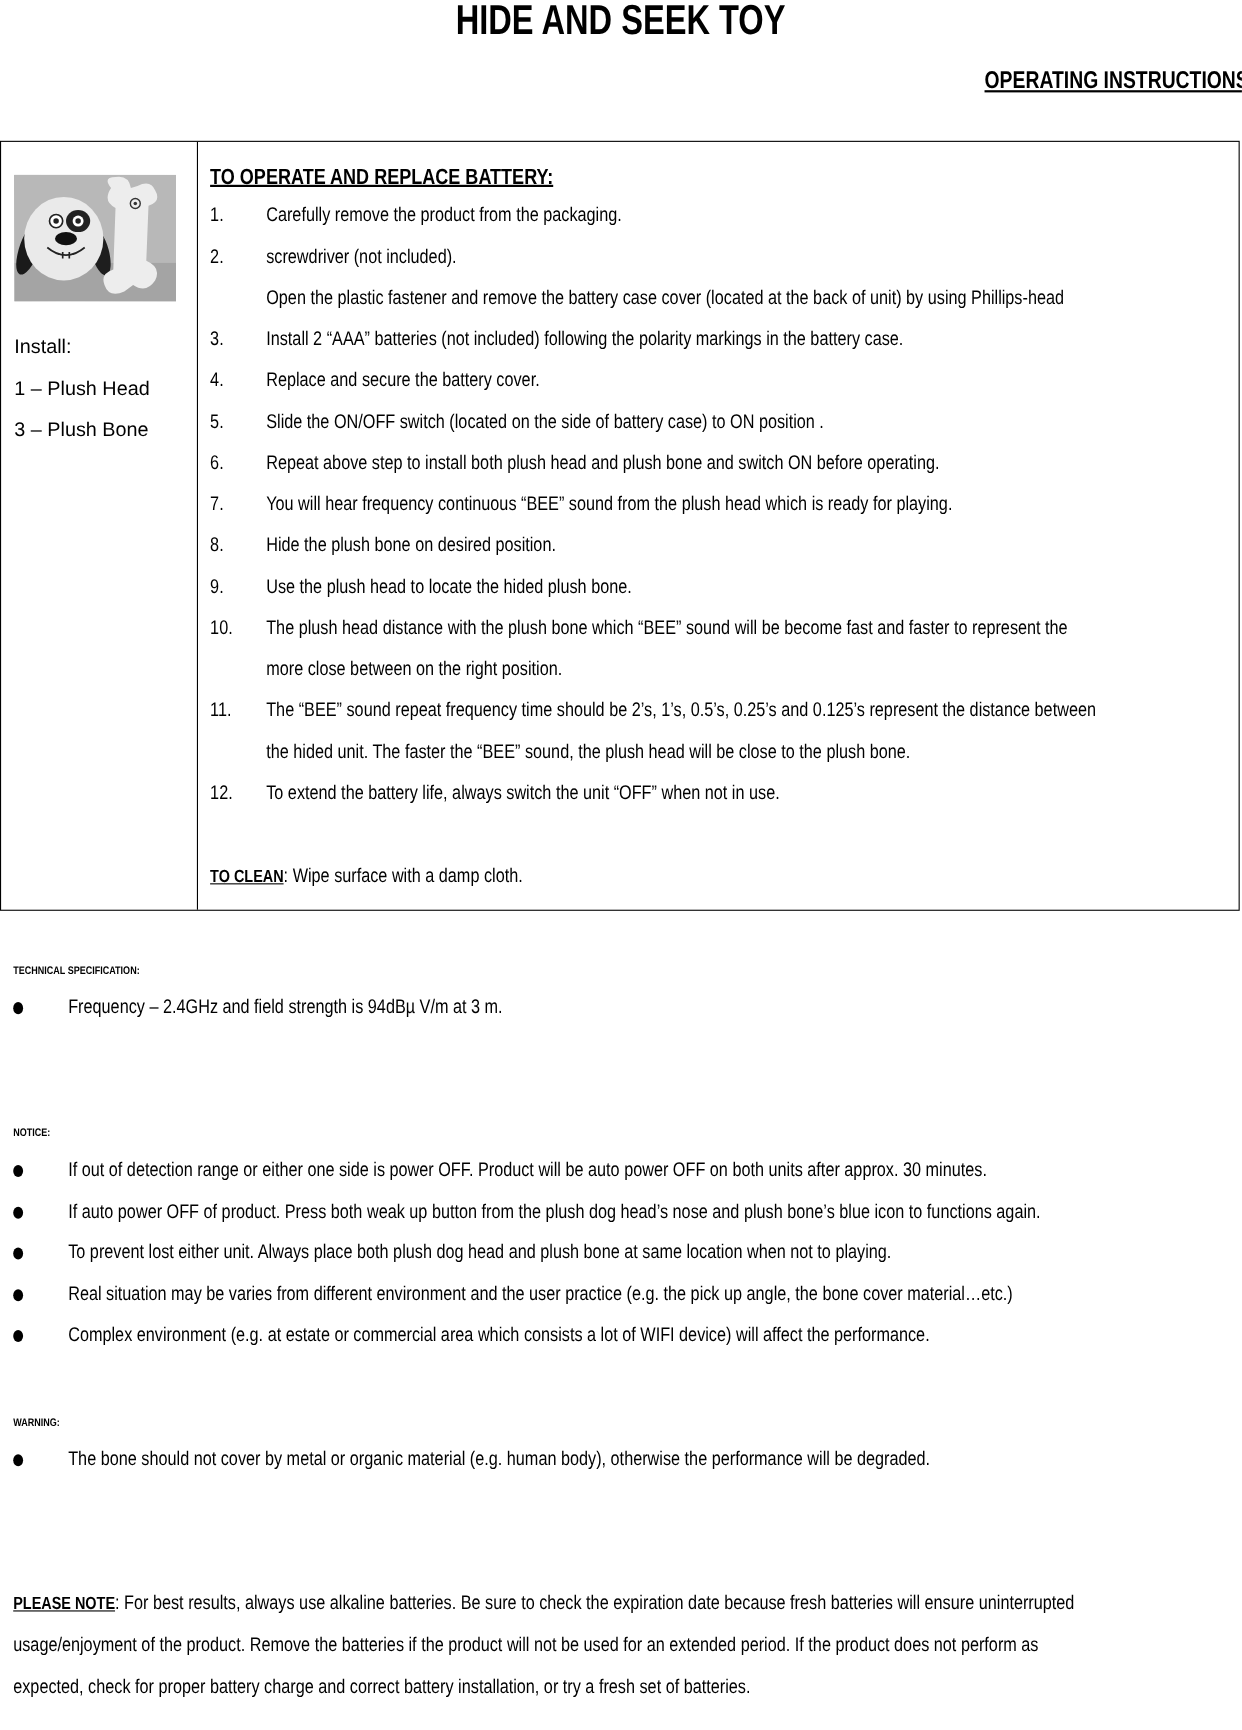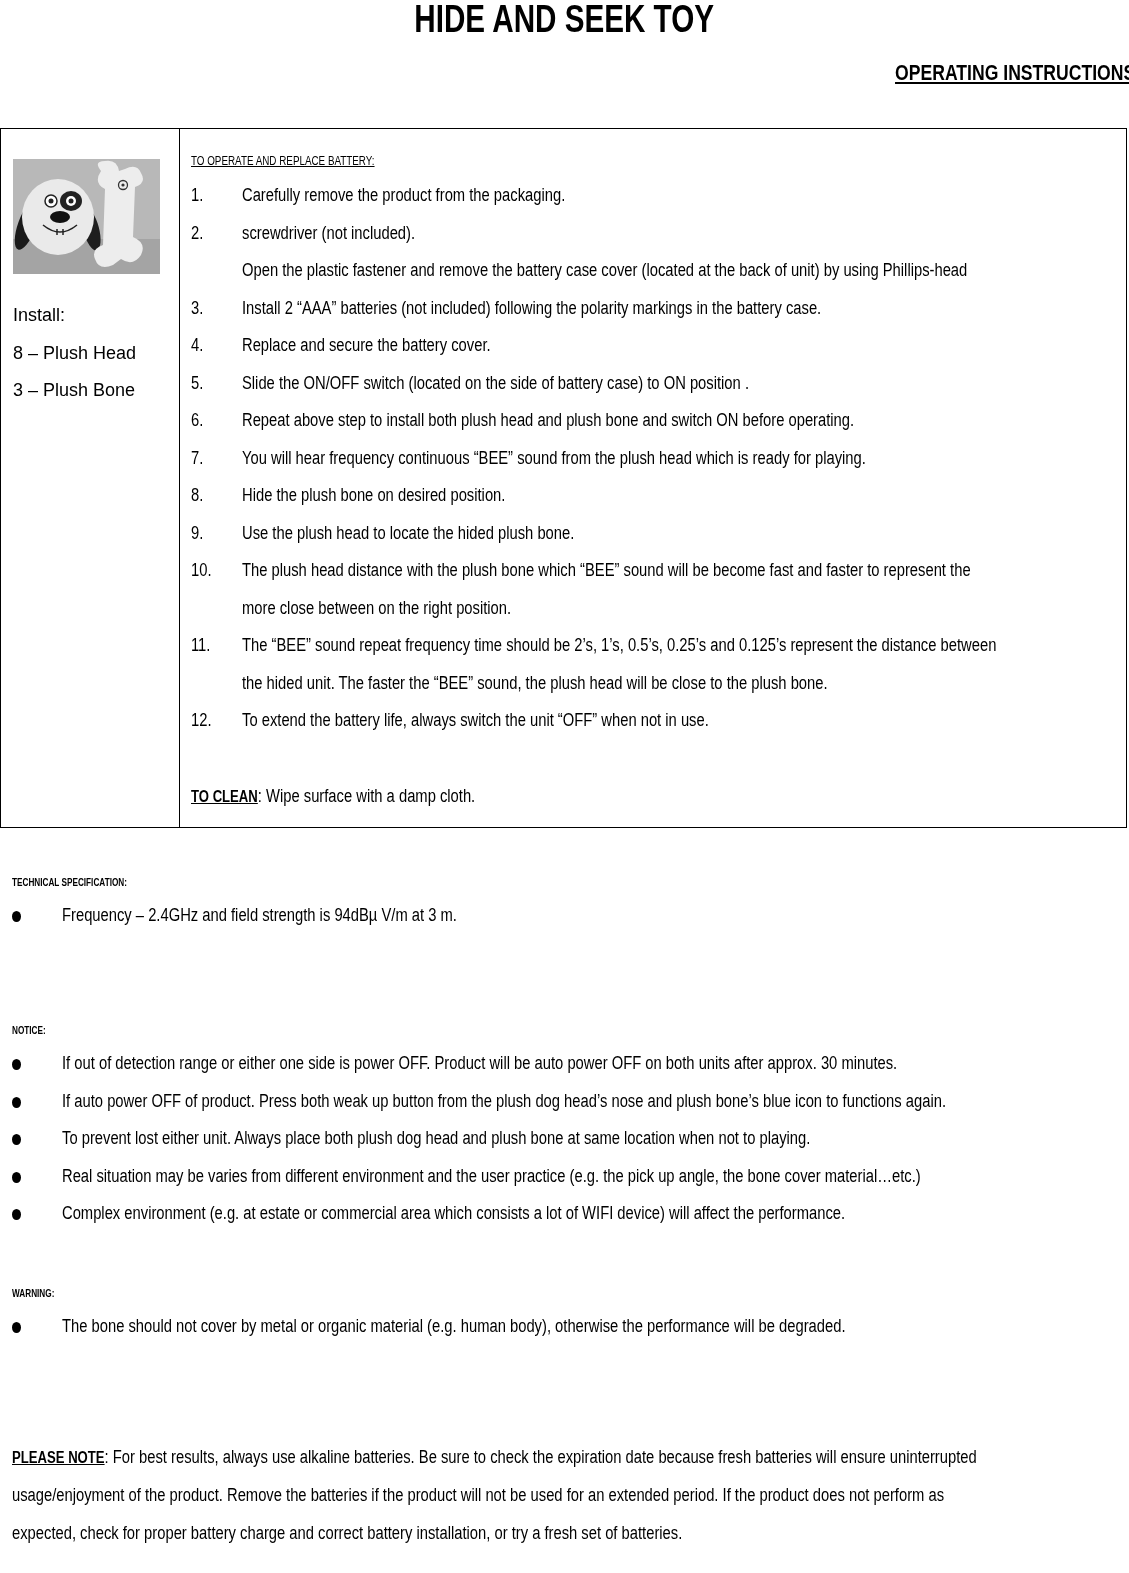--- a/index.html
+++ b/index.html
@@ -26,21 +26,21 @@
   .box .divider { position: absolute; left: 178px; top: 0; bottom: 0; border-left: 1.5px solid #000; }
   .photo {
     position: absolute; left: 12px; top: 30px; width: 147px; height: 115px;
     background: linear-gradient(135deg, #9a9a9a, #d0d0d0 60%, #bcbcbc);
     overflow: hidden;
   }
   .left-col { position: absolute; left: 12px; top: 168px; font-size: 18px; }
   .left-col div { height: 37.5px; line-height: 37.5px; }
 
   .right-col { position: absolute; left: 190px; top: 16px; width: 930px; font-size: 18px; }
-  .sec-head { font-weight: normal; font-size: 12px; height: 32px; line-height: 32px; }
+  .sec-head { font-weight: bold; font-size: 20px; height: 32px; line-height: 32px; }
   .sec-head .u { text-decoration: underline; }
   .step { position: relative; line-height: 37.5px; }
   .step .num { position: absolute; left: 0; top: 0; }
   .step .txt { margin-left: 51px; }
   .step .txt .line { display: block; height: 37.5px; }
   .clean { margin-top: 38px; line-height: 37.5px; }
   .clean .lbl { font-weight: bold; font-size: 16px; text-decoration: underline; }
 
   .section { position: absolute; left: 12px; width: 1110px; font-size: 18px; }
   .section .head { font-weight: bold; font-size: 10px; height: 28px; line-height: 28px; }
@@ -78,21 +78,21 @@
       <line x1="44" y1="70" x2="44" y2="76" stroke="#222" stroke-width="1.5"></line>
       <line x1="50" y1="70" x2="50" y2="76" stroke="#222" stroke-width="1.5"></line>
       <path d="M88 12 Q80 2 92 2 Q104 0 106 12 L112 10 Q124 4 128 14 Q134 24 122 28 L120 78 Q134 84 128 96 Q120 108 108 100 L100 106 Q86 112 82 100 Q78 90 90 86 L92 30 Q80 24 88 12 Z" fill="#ededed"></path>
       <circle cx="110" cy="26" r="4.5" fill="none" stroke="#333" stroke-width="1.3"></circle>
       <circle cx="110" cy="26" r="1.6" fill="#333"></circle>
     </svg>
   </div>
 
   <div class="left-col">
     <div>Install:</div>
-    <div>8 – Plush Head</div>
+    <div>1 – Plush Head</div>
     <div>3 – Plush Bone</div>
   </div>
 
   <div class="right-col">
     <div class="sec-head"><span class="u narrow">TO OPERATE AND REPLACE BATTERY:</span></div>
     <div id="steps">
         <div class="step">
           <span class="num narrow">1.</span>
           <div class="txt">
             <span class="line"><span class="narrow">Carefully remove the product from the packaging.</span></span>

